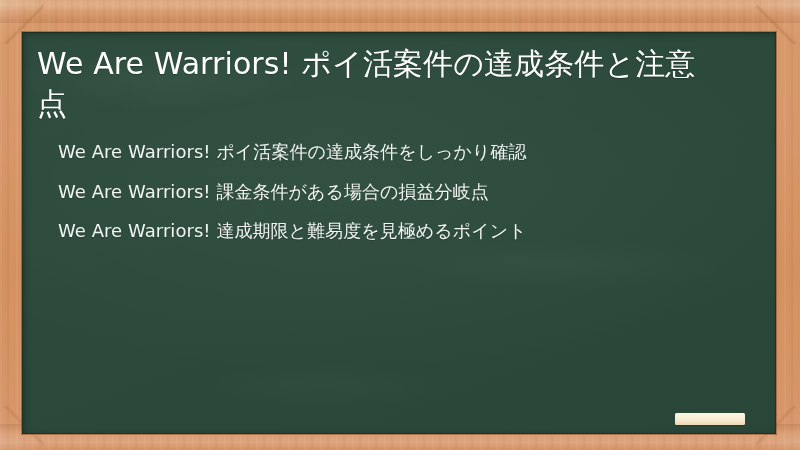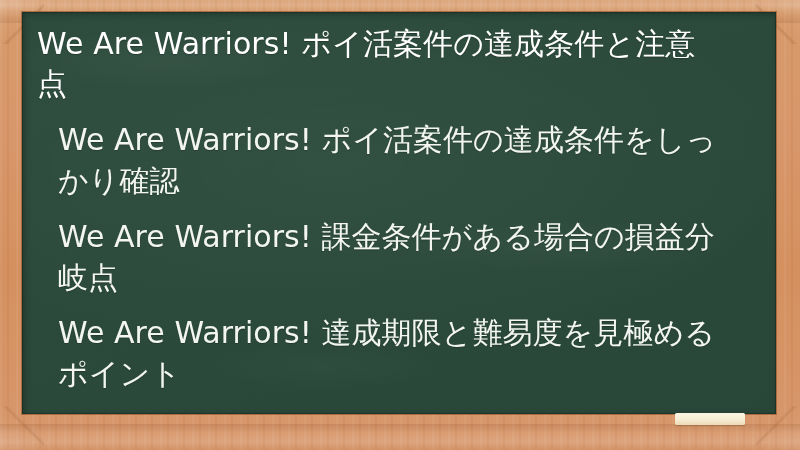--- a/index.html
+++ b/index.html
@@ -74,21 +74,21 @@
     background: linear-gradient(225deg, rgba(255,255,255,0.10) 0%, rgba(255,255,255,0.0) 52%, rgba(110,55,18,0.16) 56%, rgba(0,0,0,0) 60%); }
   .miter-bl { left: 0; bottom: 0;
     background: linear-gradient(45deg, rgba(255,255,255,0.10) 0%, rgba(255,255,255,0.0) 52%, rgba(110,55,18,0.14) 56%, rgba(0,0,0,0) 60%); }
   .miter-br { right: 0; bottom: 0;
     background: linear-gradient(315deg, rgba(255,255,255,0.08) 0%, rgba(255,255,255,0.0) 52%, rgba(110,55,18,0.14) 56%, rgba(0,0,0,0) 60%); }
 
   
   .board {
     position: absolute;
     left: 22px;
-    top: 12px;
+    top: 32px;
     width: 754px;
     height: 402px;
     box-sizing: border-box;
     background:
       radial-gradient(ellipse 90% 70% at 42% 38%, rgba(255,255,255,0.035) 0%, rgba(255,255,255,0.0) 70%),
       linear-gradient(160deg, #2d4c3d 0%, #2b4a3b 45%, #294739 100%);
     box-shadow:
       inset 0 0 0 1px rgba(20,40,30,0.55),
       inset 2px 2px 7px rgba(0,0,0,0.30),
       0 0 0 1px rgba(120,62,24,0.45);
@@ -126,21 +126,21 @@
 
   
   .toc-list {
     list-style: none;
     margin: 17px 0 0 0;
     padding: 0 0 0 21px;
   }
   .toc-item {
     color: #f2f5f2;
     font-weight: 400;
-    font-size: 30px;
+    font-size: 18px;
     line-height: 1.36;
     letter-spacing: 0.05px;
     margin: 0 0 15px 0;
     max-width: 660px;
     text-shadow: 0 1px 1px rgba(0,0,0,0.20);
   }
   .toc-item:last-child { margin-bottom: 0; }
 
   
   .chalk-piece {

